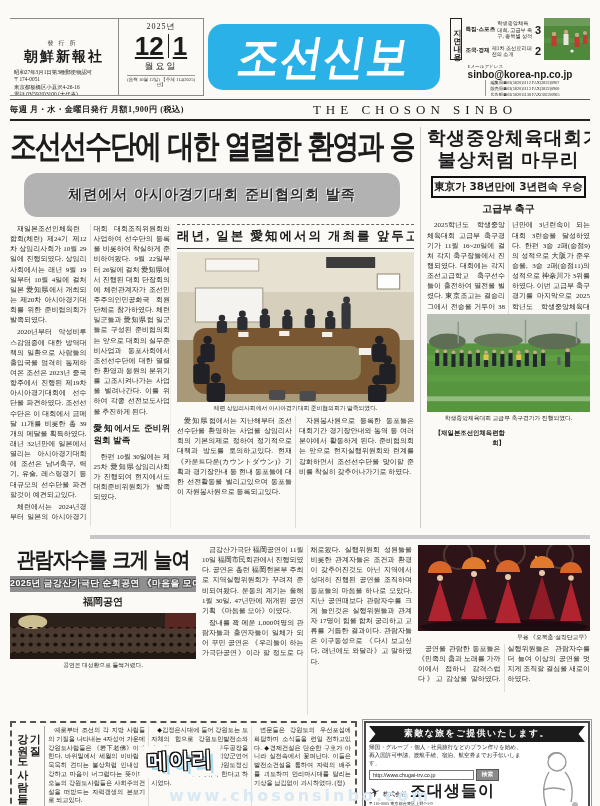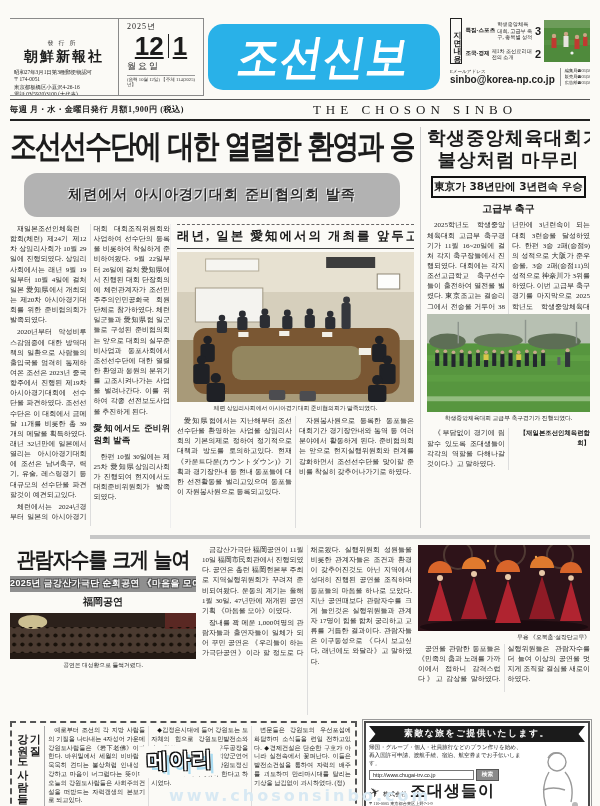--- a/index.html
+++ b/index.html
@@ -5,21 +5,21 @@
   html,body{margin:0;padding:0;background:#e9e9e9;}
   .page{width:600px;height:806px;background:#fbfaf6;position:relative;overflow:hidden;
         box-sizing:border-box;padding:8px 10px;color:#1c1c1c;
         font-family:"Liberation Serif","DejaVu Serif",serif;}
   
   .header-top{display:flex;align-items:stretch;height:78px;margin-top:10px;}
   .pub-box{width:100px;border-top:1px solid #8a8a8a;border-bottom:1px solid #8a8a8a;
            padding:20px 4px;font-size:5.4px;line-height:1.35;text-align:left;overflow:hidden;}
   .pub-label{font-size:6px;letter-spacing:5px;text-align:center;color:#333;}
   .pub-name{font-size:14px;font-weight:bold;text-align:center;letter-spacing:2px;margin:1px 0 2px;}
-  .date-box{width:86px;border:1px solid #8a8a8a;padding:2px 8px;box-sizing:border-box;overflow:hidden;}
+  .date-box{width:86px;border:1px solid #8a8a8a;text-align:center;padding:2px 8px;box-sizing:border-box;overflow:hidden;}
   .date-year{font-size:8px;letter-spacing:1px;}
   .date-day{display:flex;align-items:center;justify-content:center;font-family:"Liberation Sans","DejaVu Sans",sans-serif;
             font-weight:bold;font-size:26px;line-height:1;margin:1px 0;text-decoration:underline;}
   .date-sep{width:1px;height:24px;background:#222;margin:0 4px;}
   .date-weekday{font-size:9px;letter-spacing:2px;}
   .date-lunar{font-size:4.6px;border-top:1px solid #999;margin-top:2px;padding-top:1px;color:#333;}
   .masthead-wrap{width:232px;display:flex;align-items:center;justify-content:center;padding:0 4px;}
   .masthead-bg{background:#29b1e8;border-radius:15px;width:100%;height:66px;display:flex;
                align-items:center;justify-content:center;overflow:hidden;}
   .masthead-text{color:#fff;font-family:"DejaVu Sans","Liberation Sans",sans-serif;font-weight:900;
@@ -27,21 +27,21 @@
   .head-right{flex:1;display:flex;flex-direction:column;padding-left:6px;overflow:hidden;}
   .contents-box{display:flex;height:46px;}
   .contents-title{writing-mode:vertical-lr;text-orientation:upright;border:1px solid #222;
                   font-size:8px;font-weight:bold;padding:1px 1px;line-height:1.05;text-align:center;}
   .contents-rows{flex:1;display:flex;flex-direction:column;justify-content:space-around;padding:0 3px;overflow:hidden;}
   .contents-row{display:flex;align-items:center;}
   .c-section{font-weight:bold;font-size:5.6px;white-space:nowrap;font-family:"Liberation Sans",sans-serif;}
   .c-text{flex:1;font-size:5.2px;line-height:1.25;padding:0 2px;color:#222;}
   .c-page{font-weight:bold;font-size:11px;font-family:"Liberation Sans",sans-serif;}
   .contents-thumb{width:46px;height:42px;align-self:center;flex:none;}
-  .email-row{display:flex;align-items:center;margin-top:4px;}
+  .email-row{display:flex;align-items:center;margin-top:4px;flex-direction:column;}
   .email-block{display:flex;flex-direction:column;}
   .email-label{font-size:4.6px;color:#333;}
   .email-text{font-size:10px;font-weight:bold;font-family:"Liberation Sans","DejaVu Sans",sans-serif;}
   .phones{margin-left:5px;border-left:1px solid #999;padding-left:4px;font-size:4.2px;line-height:1.45;color:#222;flex:1;overflow:hidden;white-space:nowrap;}
   .header-bottom{display:flex;align-items:center;border-top:1px solid #555;border-bottom:2px solid #222;
                  height:19px;margin-top:3px;}
   .issue-info{width:230px;font-size:8.2px;font-weight:bold;letter-spacing:.5px;white-space:nowrap;overflow:hidden;}
   .masthead-en{flex:1;text-align:center;font-size:13px;letter-spacing:5px;white-space:nowrap;}
   .homepage{width:215px;display:flex;align-items:center;justify-content:flex-end;gap:3px;overflow:hidden;}
   .homepage-label{background:#111;color:#fff;font-size:7px;font-weight:bold;padding:1px 3px;flex:none;}
@@ -336,21 +336,20 @@
           </g>
           <rect x="55.5" y="41" width="5" height="6" fill="#d9c84a"></rect>
           <rect x="87.5" y="41" width="5" height="6" fill="#d9c84a"></rect>
           <circle cx="138" cy="37" r="2" fill="#c9a88d"></circle>
             <rect x="135.5" y="39" width="5" height="15" fill="#30333b"></rect>
           <rect x="128" y="44" width="3" height="8" fill="#5b5e66"></rect>
         </g>
       </svg>
       <div class="photo-caption">학생중앙체육대회 고급부 축구경기가 진행되였다.</div>
       <div class="ra-body2 cols">
-        <p>《부담없이 경기에 림할수 있도록 조대생들이 각각의 역할을 다해나갈것이다.》고 말하였다.</p>
         <div class="credit">【재일본조선인체육련합회】</div>
       </div>
     </div>
   </div>
 
   <div class="divider-bar"></div>
 
   <div class="second">
     <div class="sa-left">
       <div class="sa-headline">관람자수를 크게 늘여</div>

